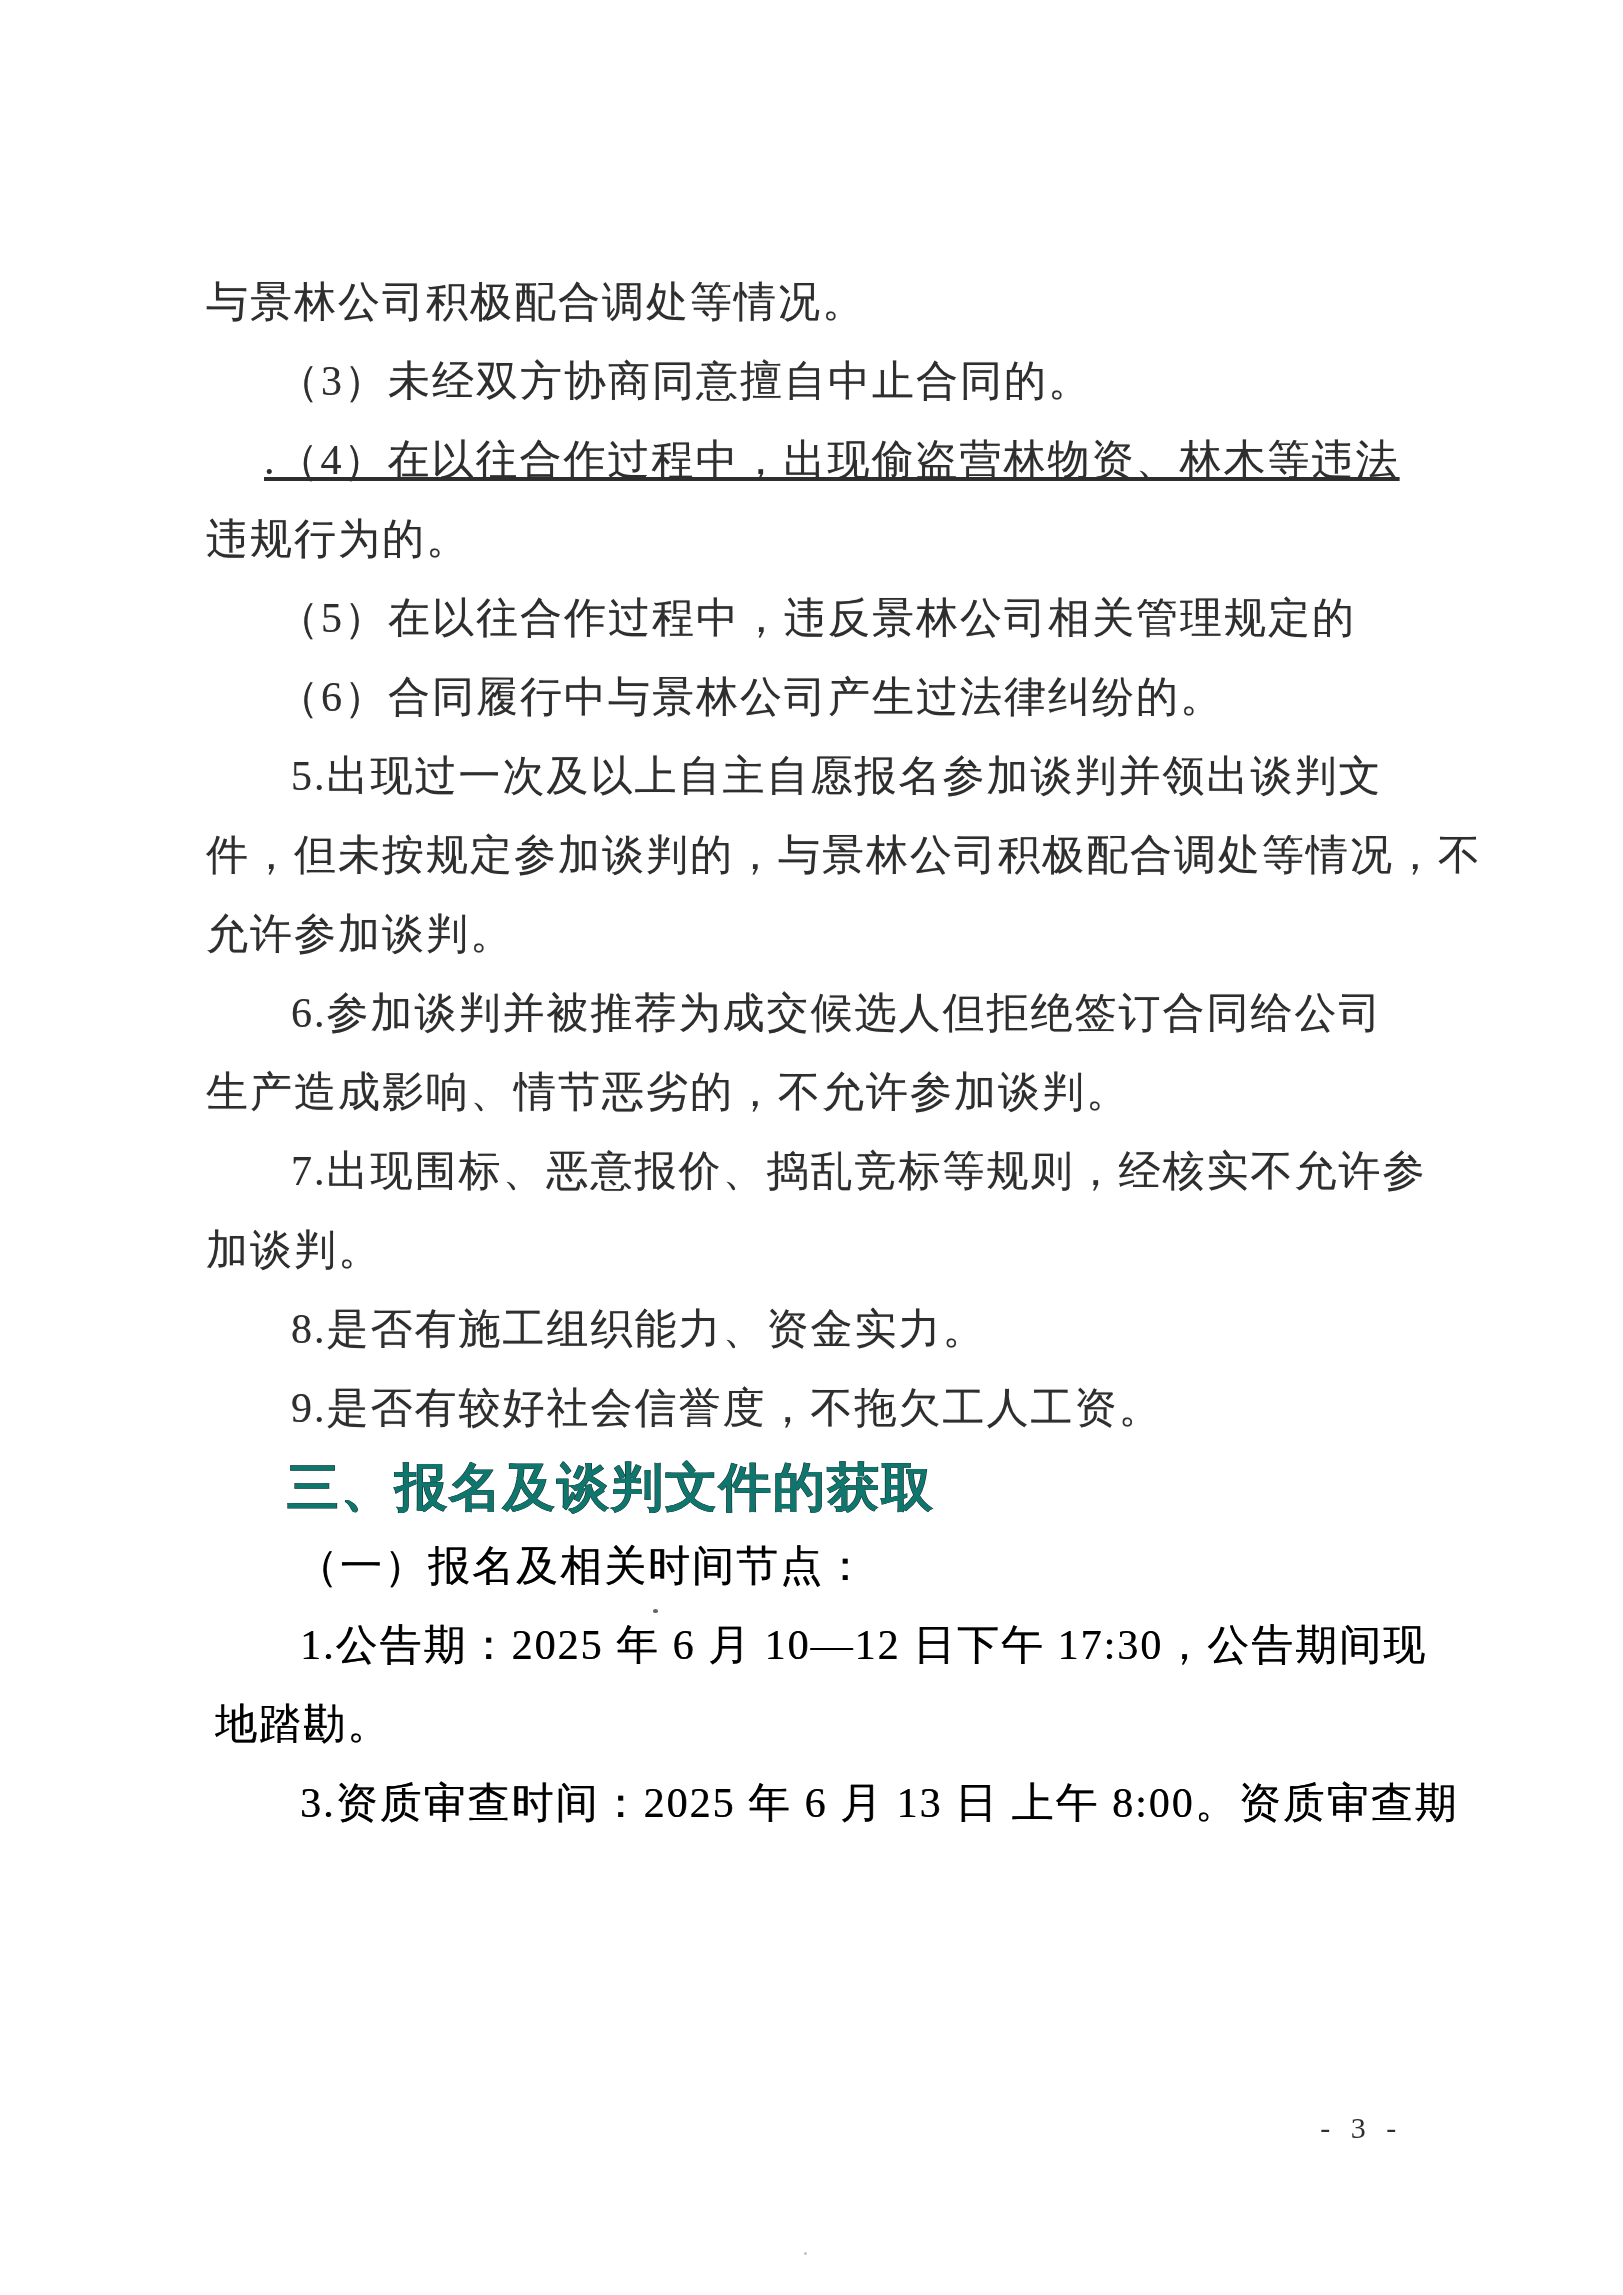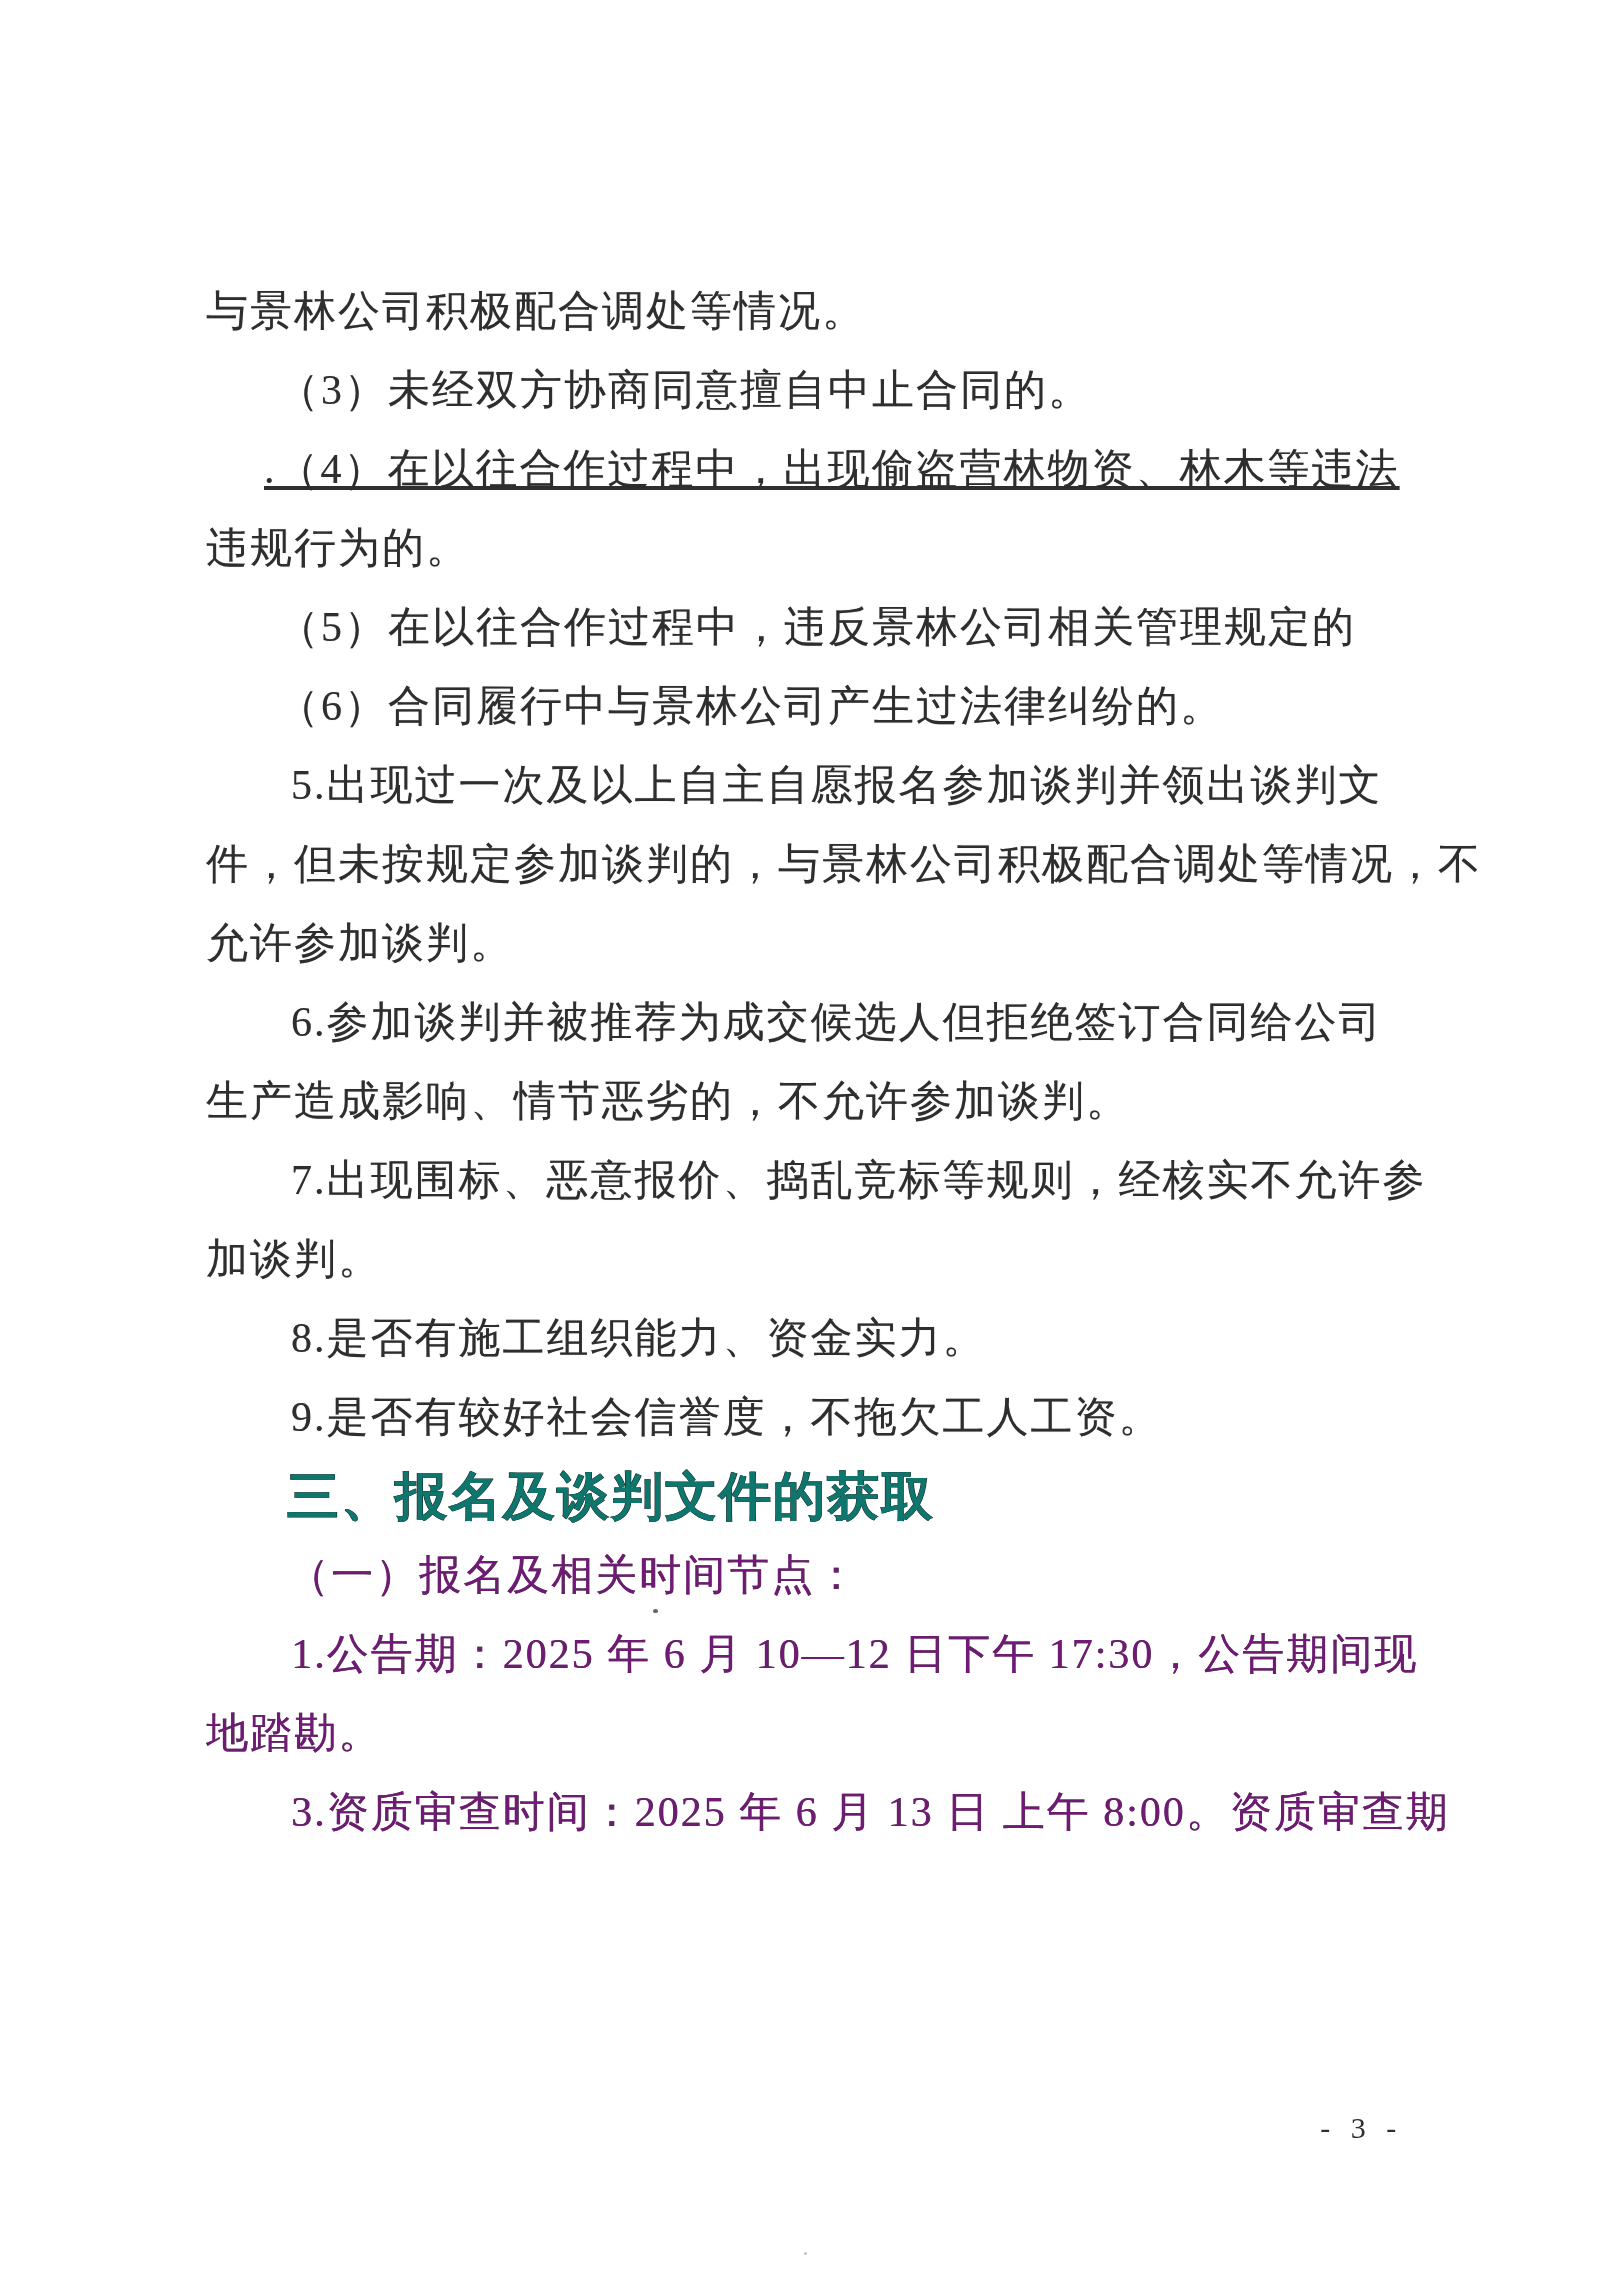--- a/index.html
+++ b/index.html
@@ -11,21 +11,21 @@
     position: relative;
     width: 1623px;
     height: 2295px;
     margin: 0 auto;
     background: #ffffff;
     overflow: hidden;
     font-family: "Liberation Serif", "DejaVu Serif", serif;
   }
   .text-block {
     position: absolute;
-    top: 272px;
+    top: 263px;
     left: 206px;
     width: 1231px;
   }
   .line {
     height: 79px;
     line-height: 79px;
     white-space: nowrap;
     font-size: 42px;
     letter-spacing: 2px;
     color: #2e2e2e;
@@ -39,22 +39,23 @@
   
   .heading {
     font-family: "Liberation Sans", "DejaVu Sans", sans-serif;
     font-weight: 700;
     font-size: 52px;
     color: #0f766e;
     text-shadow: 0.5px 0 0 #181818, -0.5px 0 0 #181818;
   }
   
   .kaiti {
-    color: #701a75;
+    color: #000000;
     text-shadow: 0.4px 0 0 rgba(39,39,39,0.85);
+    margin-left: 9px;
   }
   .page-number {
     position: absolute;
     left: 1293px;
     top: 2092px;
     width: 137px;
     height: 72px;
     line-height: 72px;
     text-align: center;
     font-size: 30px;

